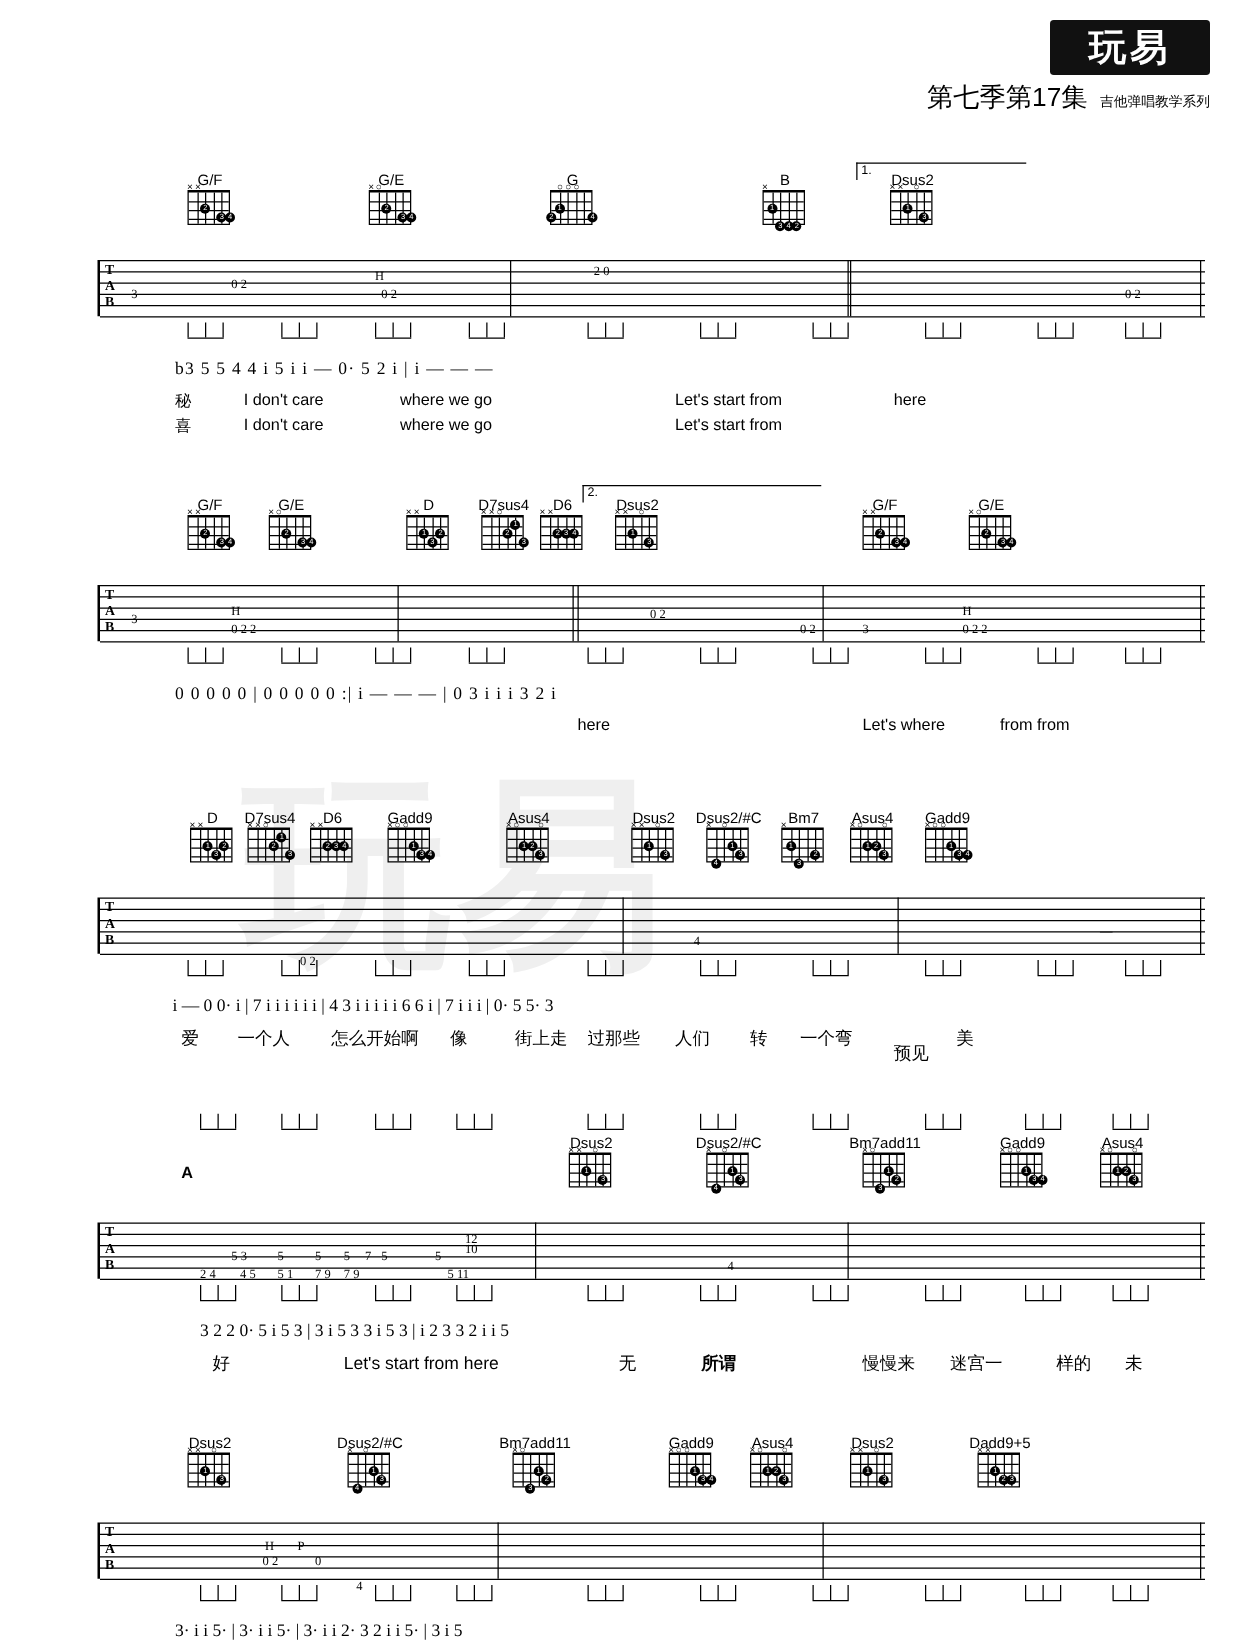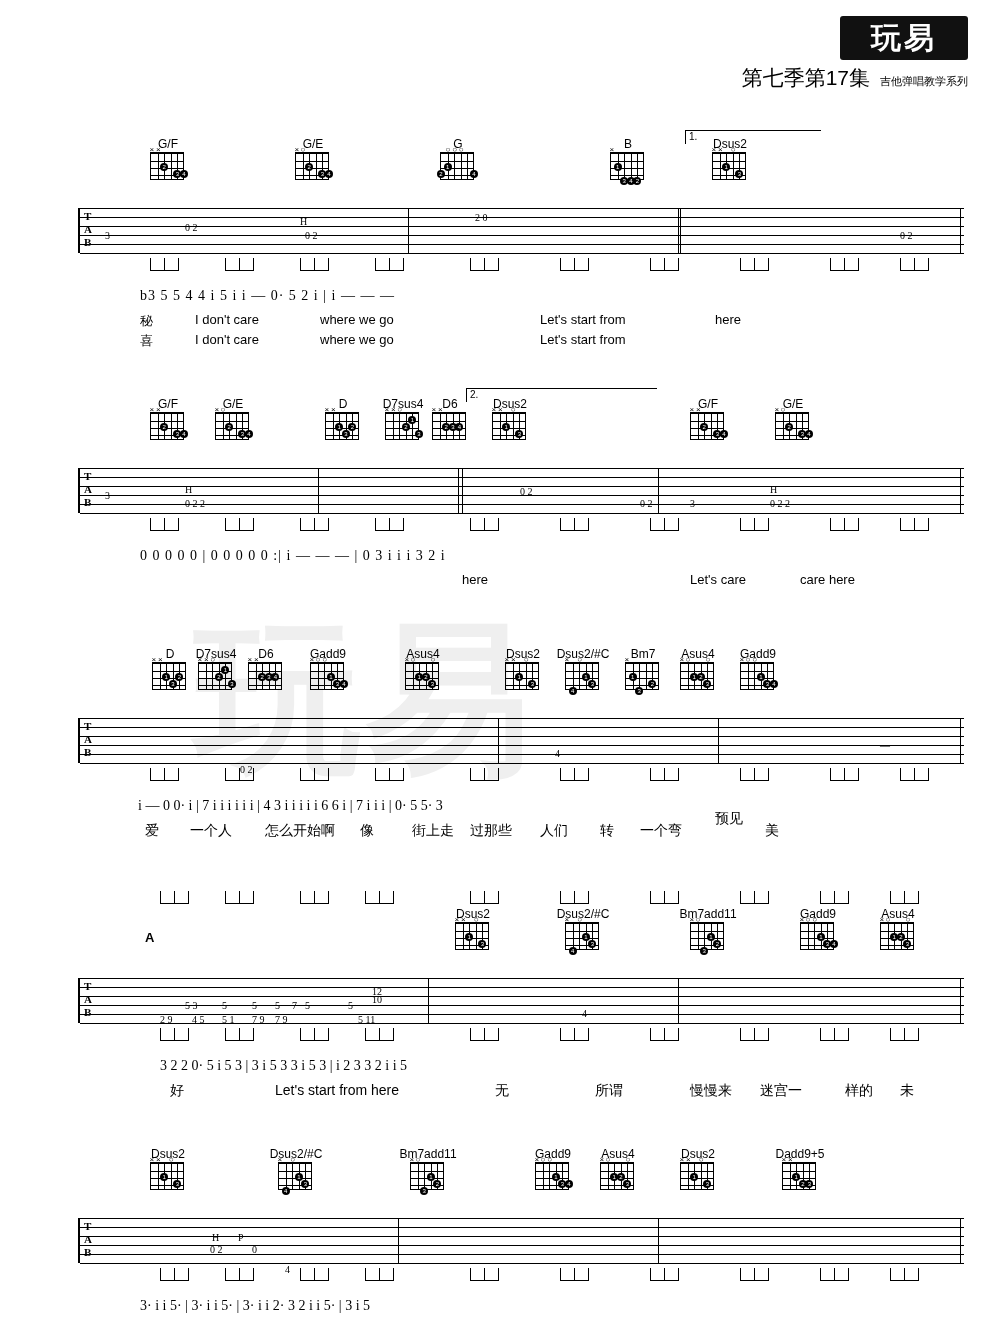--- a/index.html
+++ b/index.html
@@ -467,22 +467,22 @@
           <div class="stem" style="left:28px;top:-12px;height:12px"></div>
         </div>
         <div style="position:absolute;left:900px;top:140px;">
           <div class="beam" style="left:0;top:0;width:29px"></div>
           <div class="stem" style="left:0px;top:-12px;height:12px"></div>
           <div class="stem" style="left:14px;top:-12px;height:12px"></div>
           <div class="stem" style="left:28px;top:-12px;height:12px"></div>
         </div>
         <span class="numnote" style="left:140px;top:158px;letter-spacing:1px;">0 0 0 0 0 | 0 0 0 0 0 :| i — — — | 0 3 i i i 3 2 i</span>
         <span class="lyric" style="left:462px;top:182px;">here</span>
-        <span class="lyric" style="left:690px;top:182px;">Let's care</span>
-        <span class="lyric" style="left:800px;top:182px;">care here</span>
+        <span class="lyric" style="left:690px;top:182px;">Let's where</span>
+        <span class="lyric" style="left:800px;top:182px;">from from</span>
       </div>
       <div class="system" style="top:640px;height:250px;">
         <div class="chord" style="left:152px;top:22px;">
           <div class="name">D</div>
           <div class="grid">
             <div class="v" style="left:6.6px"></div>
             <div class="v" style="left:13.2px"></div>
             <div class="v" style="left:19.799999999999997px"></div>
             <div class="v" style="left:26.4px"></div>
             <div class="h" style="top:7px"></div>
@@ -732,21 +732,21 @@
         <span class="numnote" style="left:138px;top:158px;letter-spacing:0px;">i — 0 0· i | 7 i i i i i i | 4 3 i i i i i 6 6 i | 7 i i i | 0· 5 5· 3</span>
         <span class="lyric-cn" style="left:145px;top:182px;">爱</span>
         <span class="lyric-cn" style="left:190px;top:182px;">一个人</span>
         <span class="lyric-cn" style="left:265px;top:182px;">怎么开始啊</span>
         <span class="lyric-cn" style="left:360px;top:182px;">像</span>
         <span class="lyric-cn" style="left:412px;top:182px;">街上走</span>
         <span class="lyric-cn" style="left:470px;top:182px;">过那些</span>
         <span class="lyric-cn" style="left:540px;top:182px;">人们</span>
         <span class="lyric-cn" style="left:600px;top:182px;">转</span>
         <span class="lyric-cn" style="left:640px;top:182px;">一个弯</span>
-        <span class="lyric-cn" style="left:715px;top:170px;">预见</span>
+        <span class="lyric-cn" style="left:715px;top:194px;">预见</span>
         <span class="lyric-cn" style="left:765px;top:182px;">美</span>
       </div>
       <div class="system" style="top:900px;height:250px;">
         <div class="chord" style="left:455px;top:22px;">
           <div class="name">Dsus2</div>
           <div class="grid">
             <div class="v" style="left:6.6px"></div>
             <div class="v" style="left:13.2px"></div>
             <div class="v" style="left:19.799999999999997px"></div>
             <div class="v" style="left:26.4px"></div>
@@ -838,21 +838,21 @@
           <div class="staffline" style="top:27px;width:884px;"></div>
           <div class="staffline" style="top:36px;width:884px;"></div>
           <div class="staffline" style="top:45px;width:884px;"></div>
           <div class="tabmark" style="top:2px;">T</div>
           <div class="tabmark" style="top:15px;">A</div>
           <div class="tabmark" style="top:28px;">B</div>
         </div>
         <div class="barline" style="left:428px;top:78px;height:45px;"></div>
         <div class="barline" style="left:678px;top:78px;height:45px;"></div>
         <div class="barline" style="left:960px;top:78px;height:45px;"></div>
-        <span class="tabnum" style="left:160px;top:114px;">2 9</span>
+        <span class="tabnum" style="left:160px;top:114px;">2 4</span>
         <span class="tabnum" style="left:192px;top:114px;">4 5</span>
         <span class="tabnum" style="left:222px;top:114px;">5 1</span>
         <span class="tabnum" style="left:252px;top:114px;">7 9</span>
         <span class="tabnum" style="left:185px;top:100px;">5 3</span>
         <span class="tabnum" style="left:222px;top:100px;">5</span>
         <span class="tabnum" style="left:252px;top:100px;">5</span>
         <span class="tabnum" style="left:275px;top:100px;">5</span>
         <span class="tabnum" style="left:292px;top:100px;">7</span>
         <span class="tabnum" style="left:275px;top:114px;">7 9</span>
         <span class="tabnum" style="left:305px;top:100px;">5</span>
@@ -978,21 +978,21 @@
         <div style="position:absolute;left:890px;top:140px;">
           <div class="beam" style="left:0;top:0;width:29px"></div>
           <div class="stem" style="left:0px;top:-12px;height:12px"></div>
           <div class="stem" style="left:14px;top:-12px;height:12px"></div>
           <div class="stem" style="left:28px;top:-12px;height:12px"></div>
         </div>
         <span class="numnote" style="left:160px;top:158px;">3 2 2   0· 5   i 5 3 | 3   i 5 3 3   i 5 3 | i 2 3 3 2 i i 5</span>
         <span class="lyric-cn" style="left:170px;top:182px;">好</span>
         <span class="lyric-cn" style="left:275px;top:182px;">Let's start from here</span>
         <span class="lyric-cn" style="left:495px;top:182px;">无</span>
-        <span class="lyric-cn" style="left:595px;top:182px;">所谓</span>
+        <span class="lyric-cn" style="left:561px;top:182px;font-weight:bold;">所谓</span>
         <span class="lyric-cn" style="left:690px;top:182px;">慢慢来</span>
         <span class="lyric-cn" style="left:760px;top:182px;">迷宫一</span>
         <span class="lyric-cn" style="left:845px;top:182px;">样的</span>
         <span class="lyric-cn" style="left:900px;top:182px;">未</span>
       </div>
       <div class="system" style="top:1140px;height:180px;">
         <div class="chord" style="left:150px;top:22px;">
           <div class="name">Dsus2</div>
           <div class="grid">
             <div class="v" style="left:6.6px"></div>

